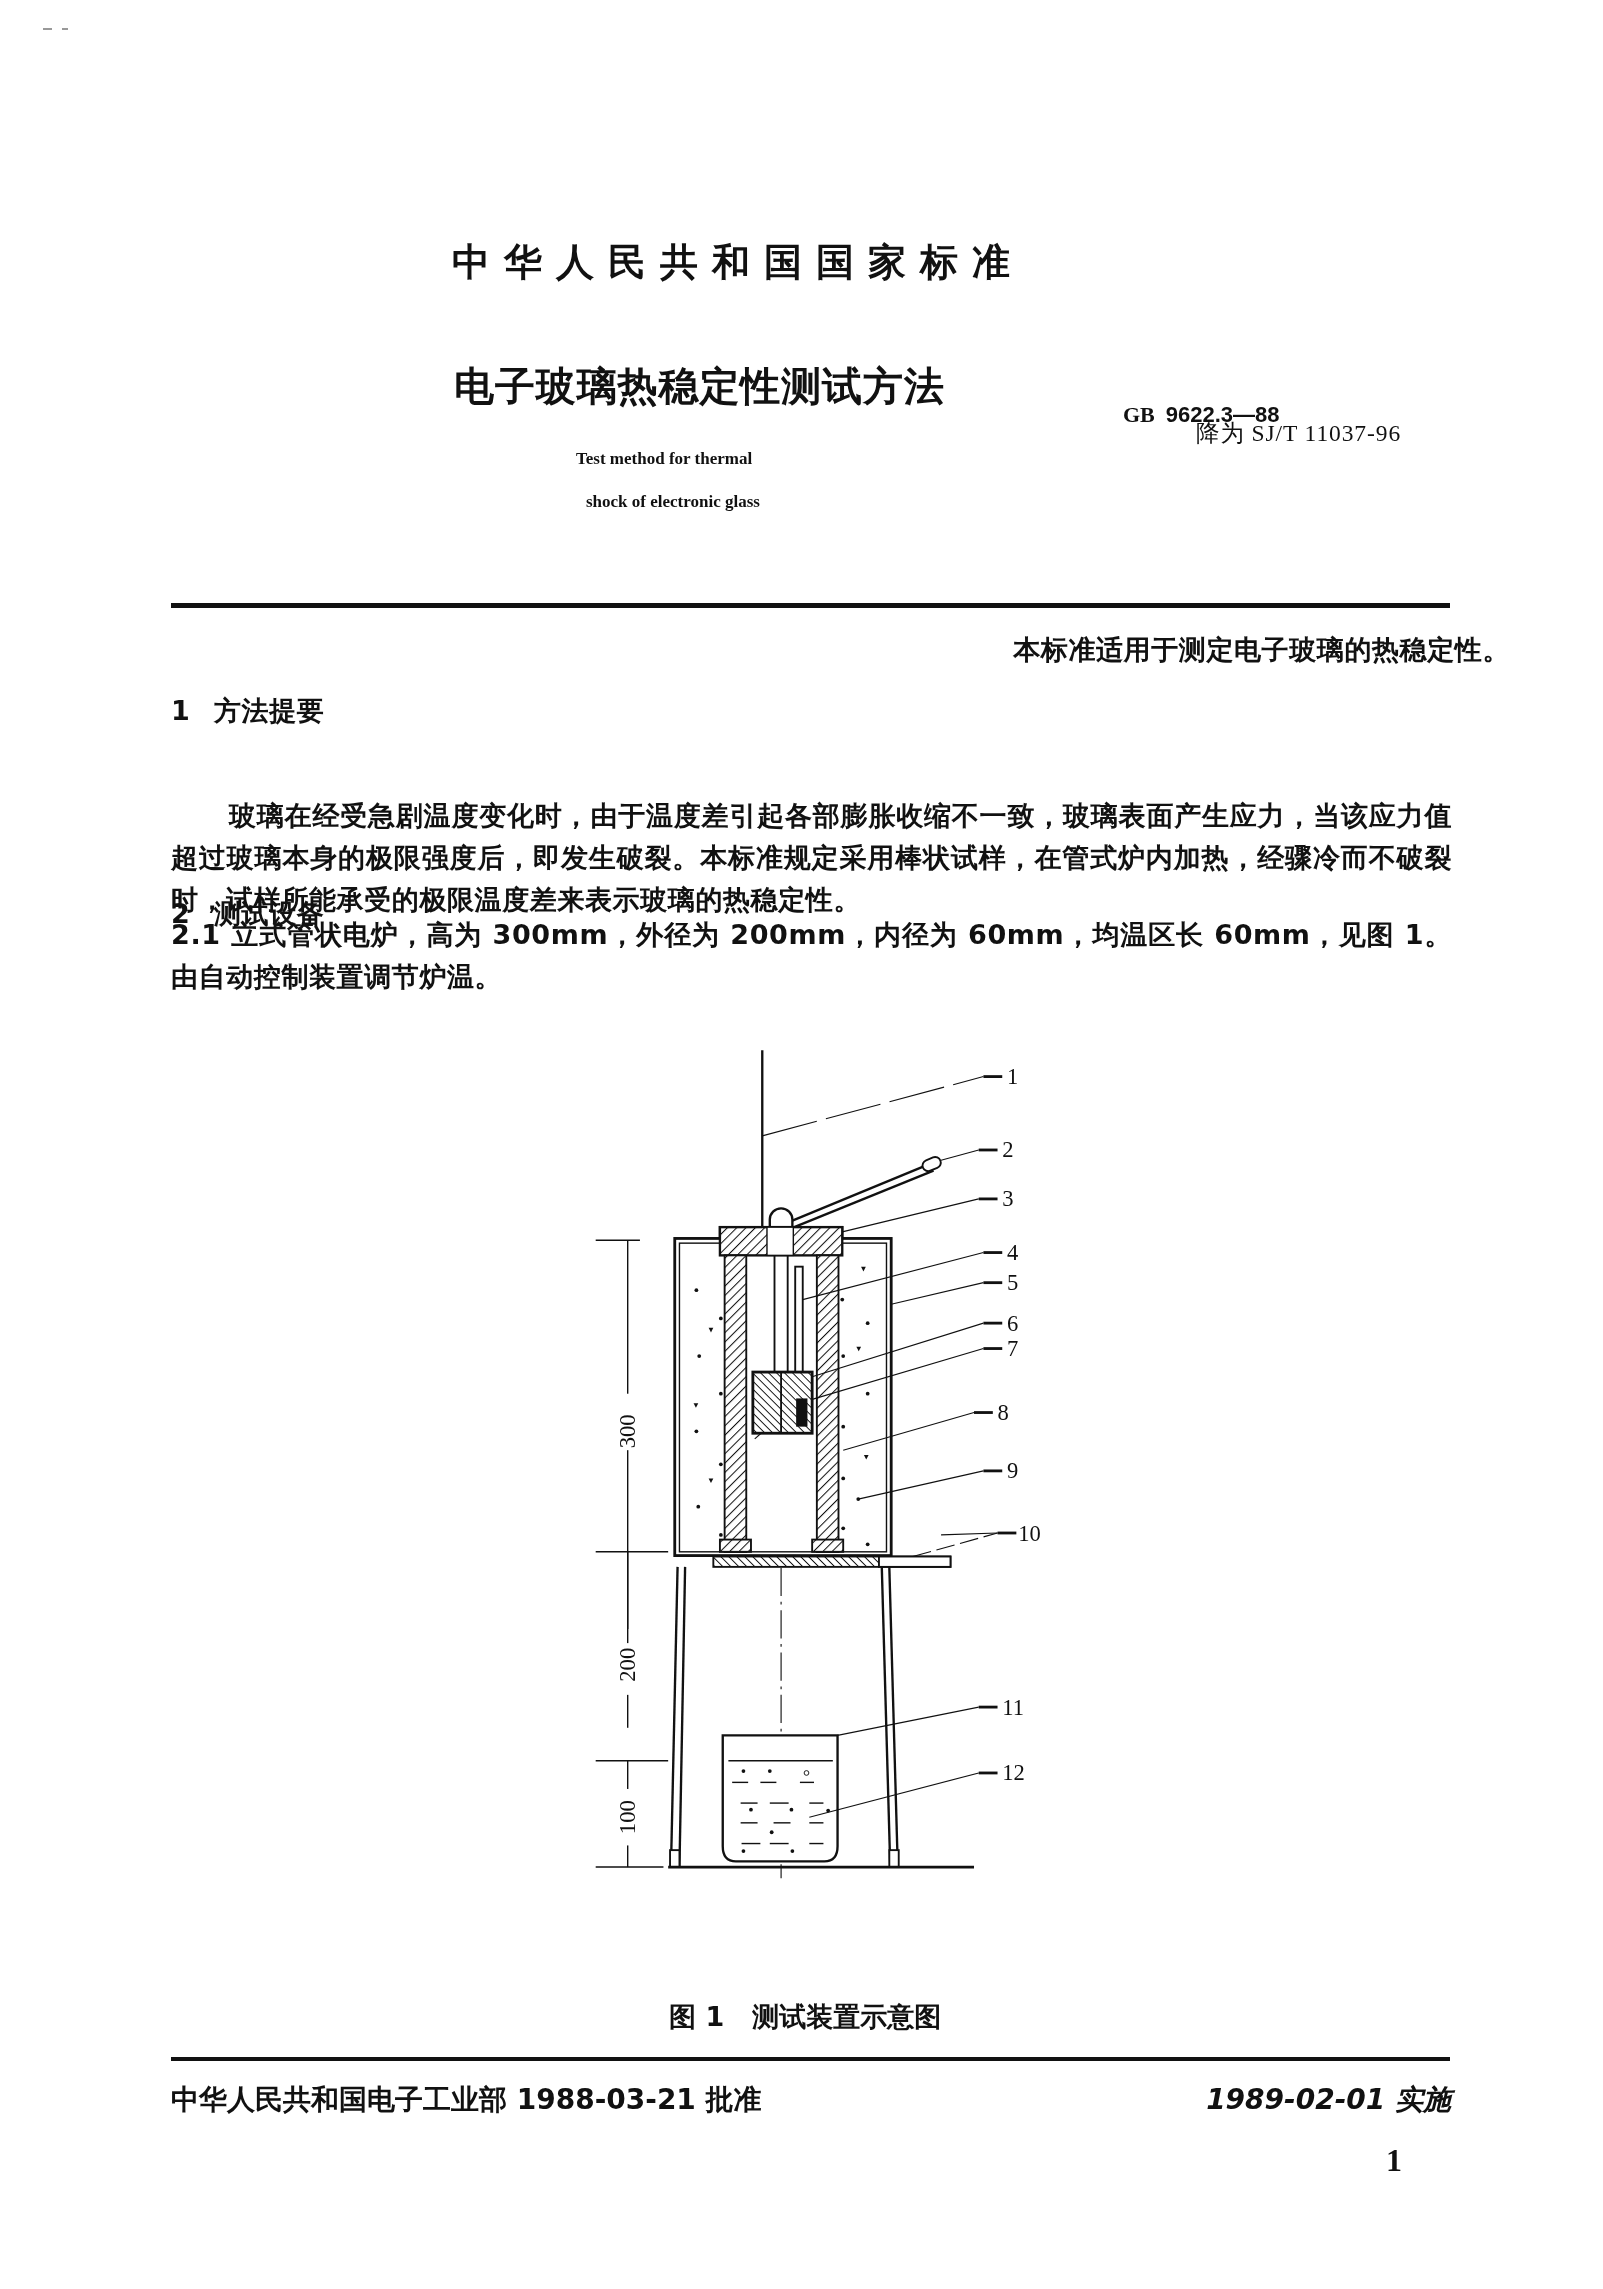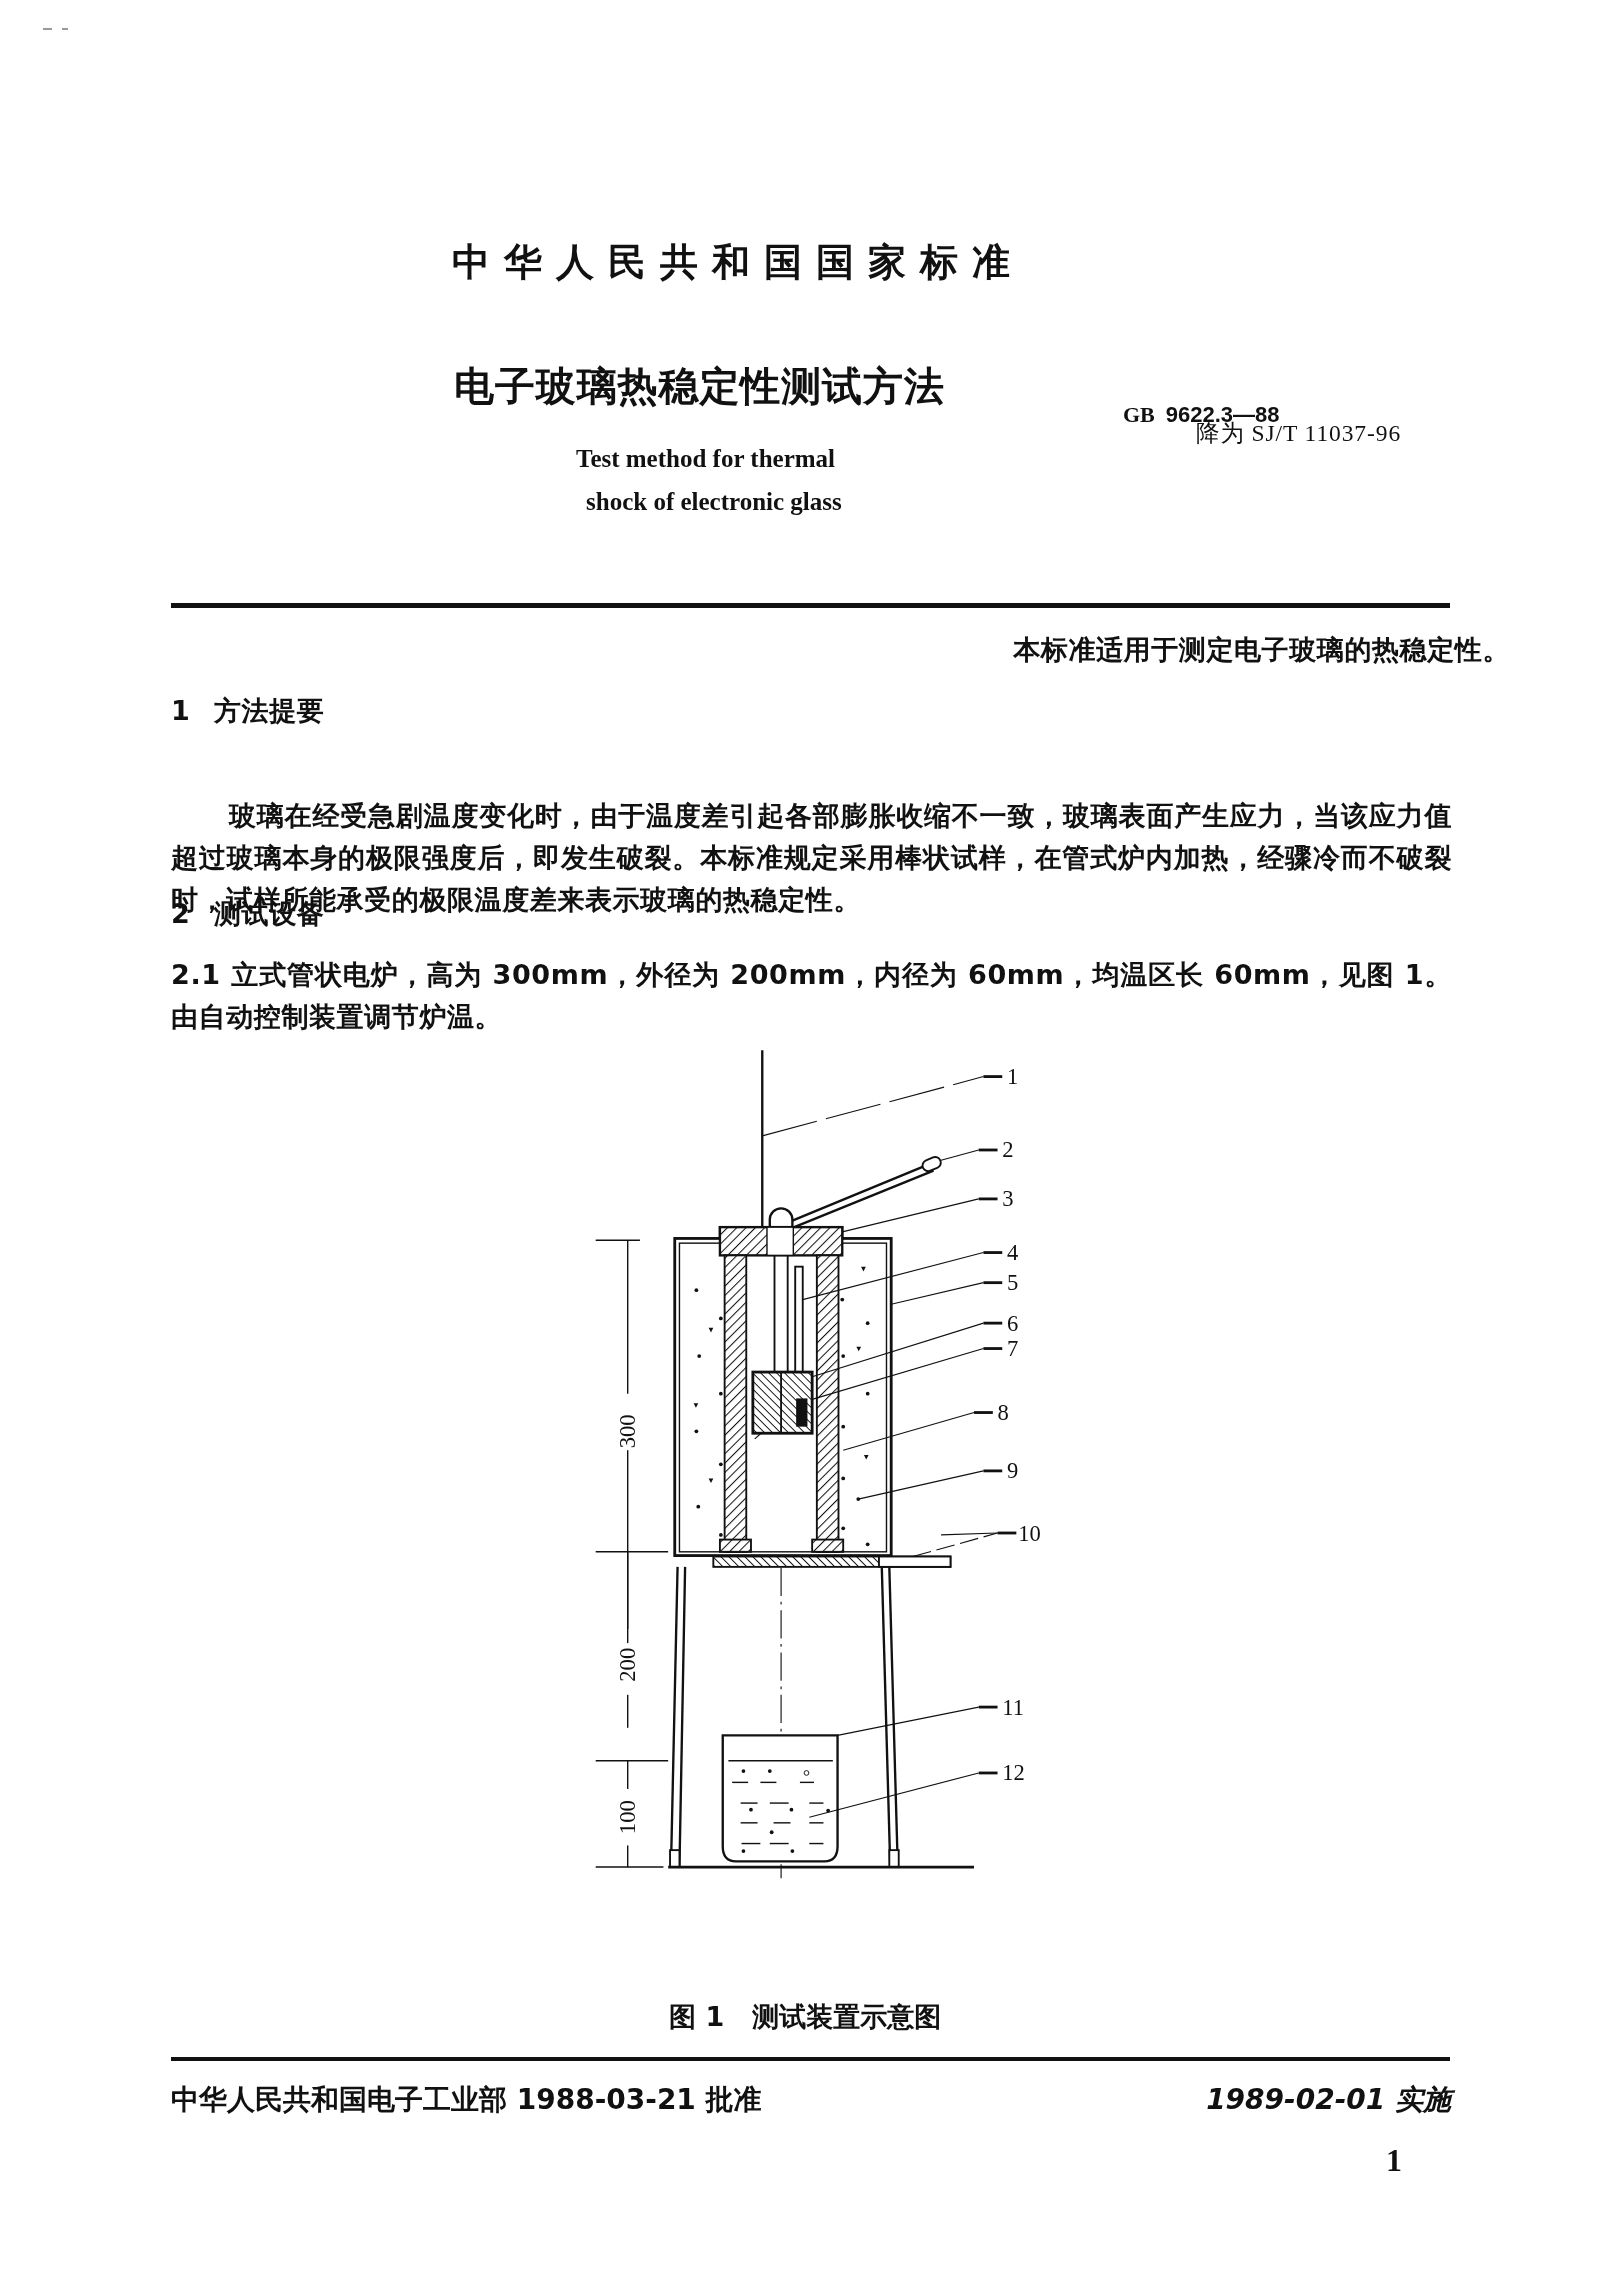--- a/index.html
+++ b/index.html
@@ -12,35 +12,35 @@
   .nat-header { left: 452px; top: 239px; font-size: 38px; font-weight: bold;
                 letter-spacing: 14px; line-height: 47px; }
   .doc-title { left: 454px; top: 358px; font-size: 40px; font-weight: bold;
                letter-spacing: 0.9px; line-height: 56px; }
   .std-code { left: 1123px; top: 377px; font-family: "Liberation Serif", serif;
               font-size: 22px; font-weight: bold; line-height: 34px; margin-top: 21px; }
   .std-code .num { font-family: "Liberation Sans", sans-serif; letter-spacing: 0px; }
   .std-replaced { left: 1196px; top: 418px; font-family: "Liberation Serif", serif;
                   font-size: 23.5px; line-height: 30px; letter-spacing: 0.9px; }
   .eng-title { font-family: "Liberation Serif", serif; font-weight: bold;
-               font-size: 25px; line-height: 32px; }
+               font-size: 17px; line-height: 32px; }
   .eng1 { left: 576px; top: 443px; }
   .eng2 { left: 586px; top: 486px; }
 
   .rule { position: absolute; left: 171px; width: 1279px; height: 4.7px; background: #111; }
   .rule.top { top: 603px; }
   .rule.bottom { top: 2057px; height: 3.8px; }
 
   .body-text { position: absolute; left: 171px; width: 1281px; font-size: 27px;
                font-weight: bold; line-height: 42px; letter-spacing: 0.6px; }
   .intro { top: 629px; padding-left: 58px; text-align: right; }
   .h1 { top: 690px; }
   .p1 { top: 767px; text-indent: 58px; text-align: justify; text-align-last: left; margin-top: 28px; }
   .h2 { top: 893px; }
-  .p21 { top: 954px; text-align: justify; text-align-last: left; }
+  .p21 { top: 914px; text-align: justify; text-align-last: left; }
   .sec-num { display: inline-block; width: 43px; }
   .clause-num { display: inline-block; width: 60px; }
 
   .figure { position: absolute; left: 527px; top: 1036px; width: 527px; height: 866px; }
   .figure svg { width: 527px; height: 866px; }
   .callout { font-family: "Liberation Serif", serif; font-size: 24px; fill: #111; }
   .dim { font-family: "Liberation Serif", serif; font-size: 24px; fill: #111; }
 
   .caption { left: 669px; top: 1998px; font-size: 27px; font-weight: bold; line-height: 38px; }
   .caption .fig-no { margin-right: 28px; }

